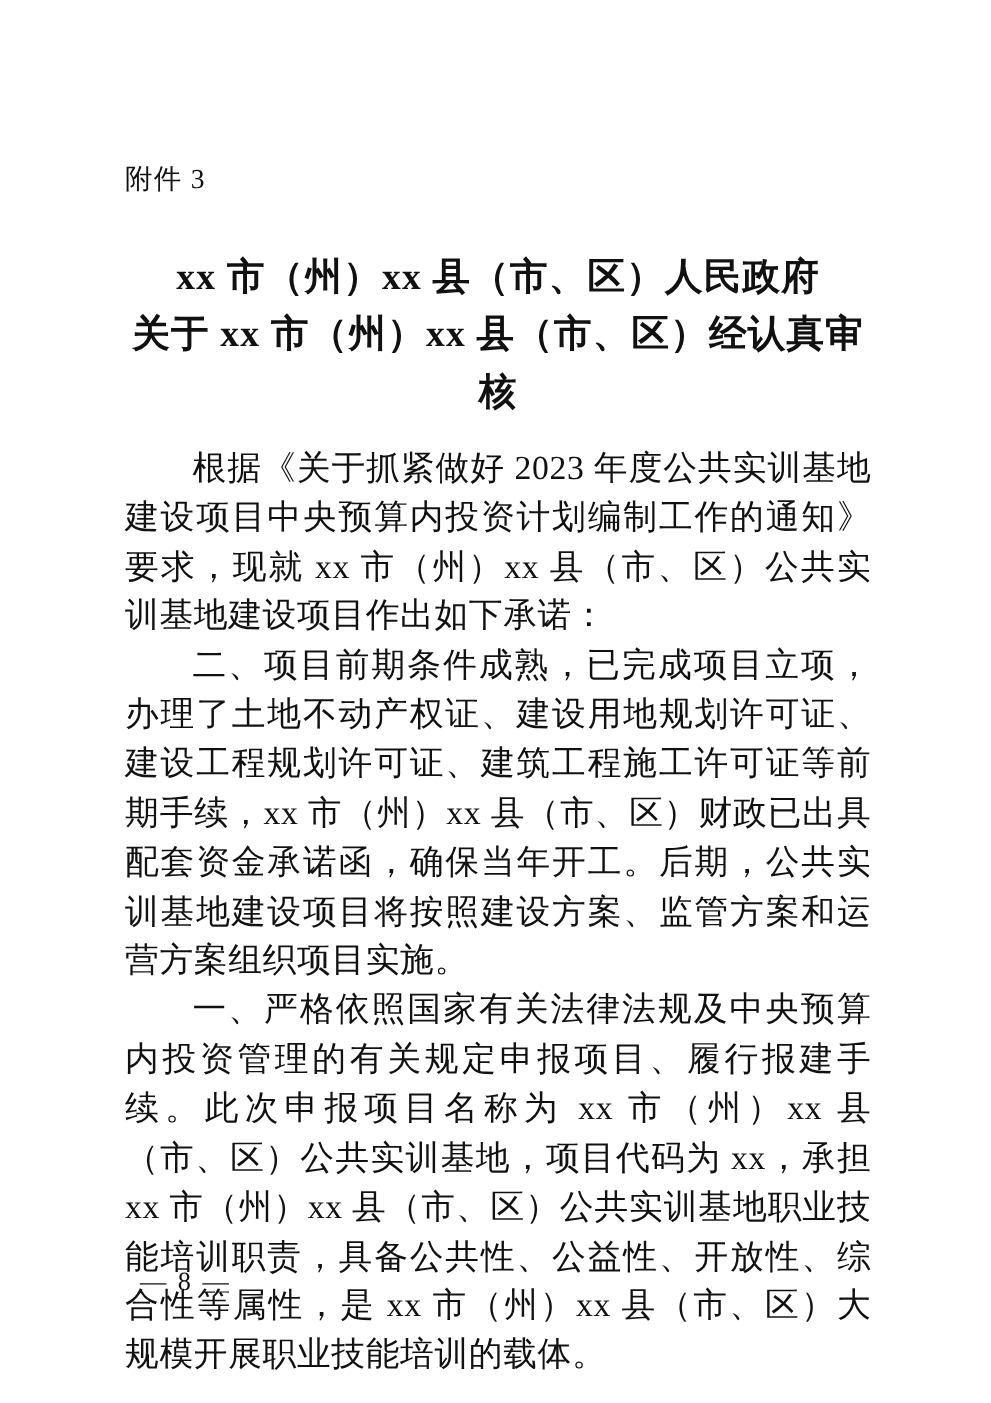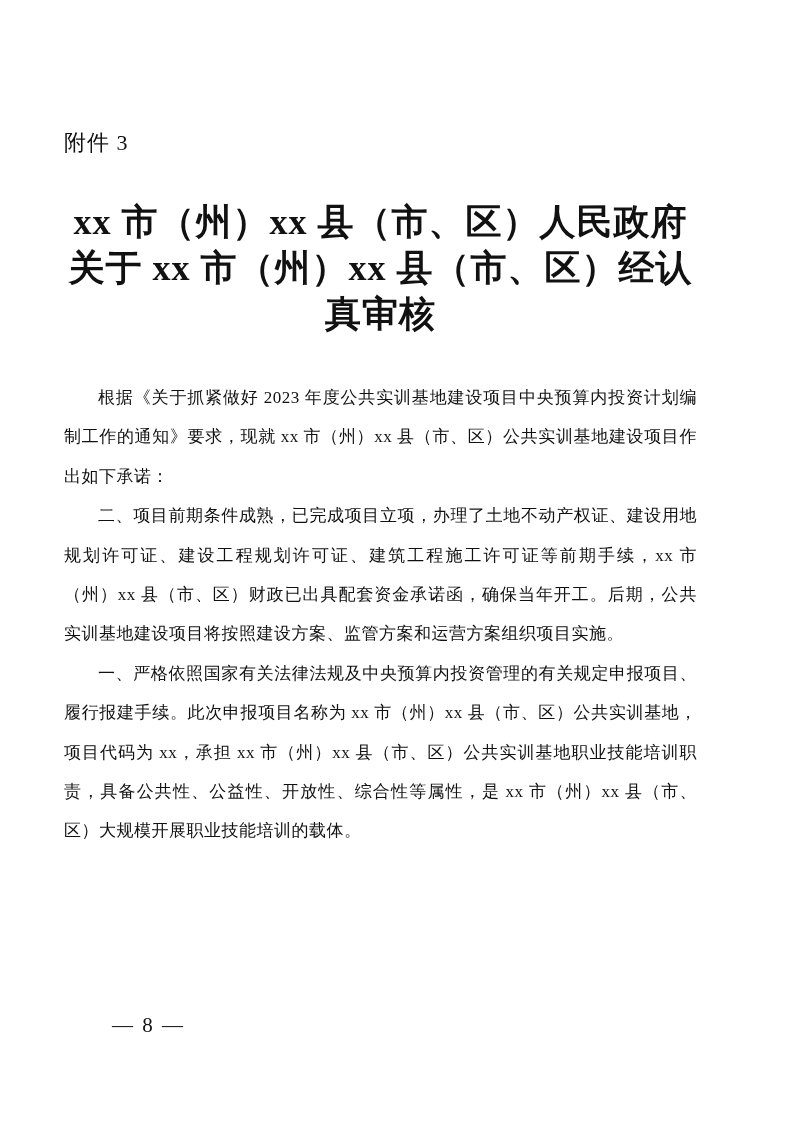--- a/index.html
+++ b/index.html
@@ -7,41 +7,41 @@
     padding: 0;
     background: #ffffff;
   }
   .page {
     position: relative;
     width: 793px;
     height: 1122px;
     margin: 0 auto;
     background: #ffffff;
     box-sizing: border-box;
-    padding: 131px 96px 0 64px;
+    padding: 131px 96px 0 100px;
     overflow: hidden;
     font-family: "Liberation Serif", "DejaVu Serif", serif;
     color: #111111;
   }
   .attachment {
     font-size: 22px;
     line-height: 24px;
     letter-spacing: 1px;
   }
   .title {
     margin-top: 44px;
     text-align: center;
     font-weight: bold;
-    font-size: 36px;
+    font-size: 30px;
     line-height: 46px;
     letter-spacing: 1px;
   }
   .body {
-    margin-top: 41px;
-    font-size: 17px;
+    margin-top: 18px;
+    font-size: 27px;
     line-height: 39.4px;
     text-align: justify;
     text-justify: inter-character;
     letter-spacing: 0.5px;
   }
   .body p {
     margin: 0;
     text-indent: 2em;
   }
   .page-number {

